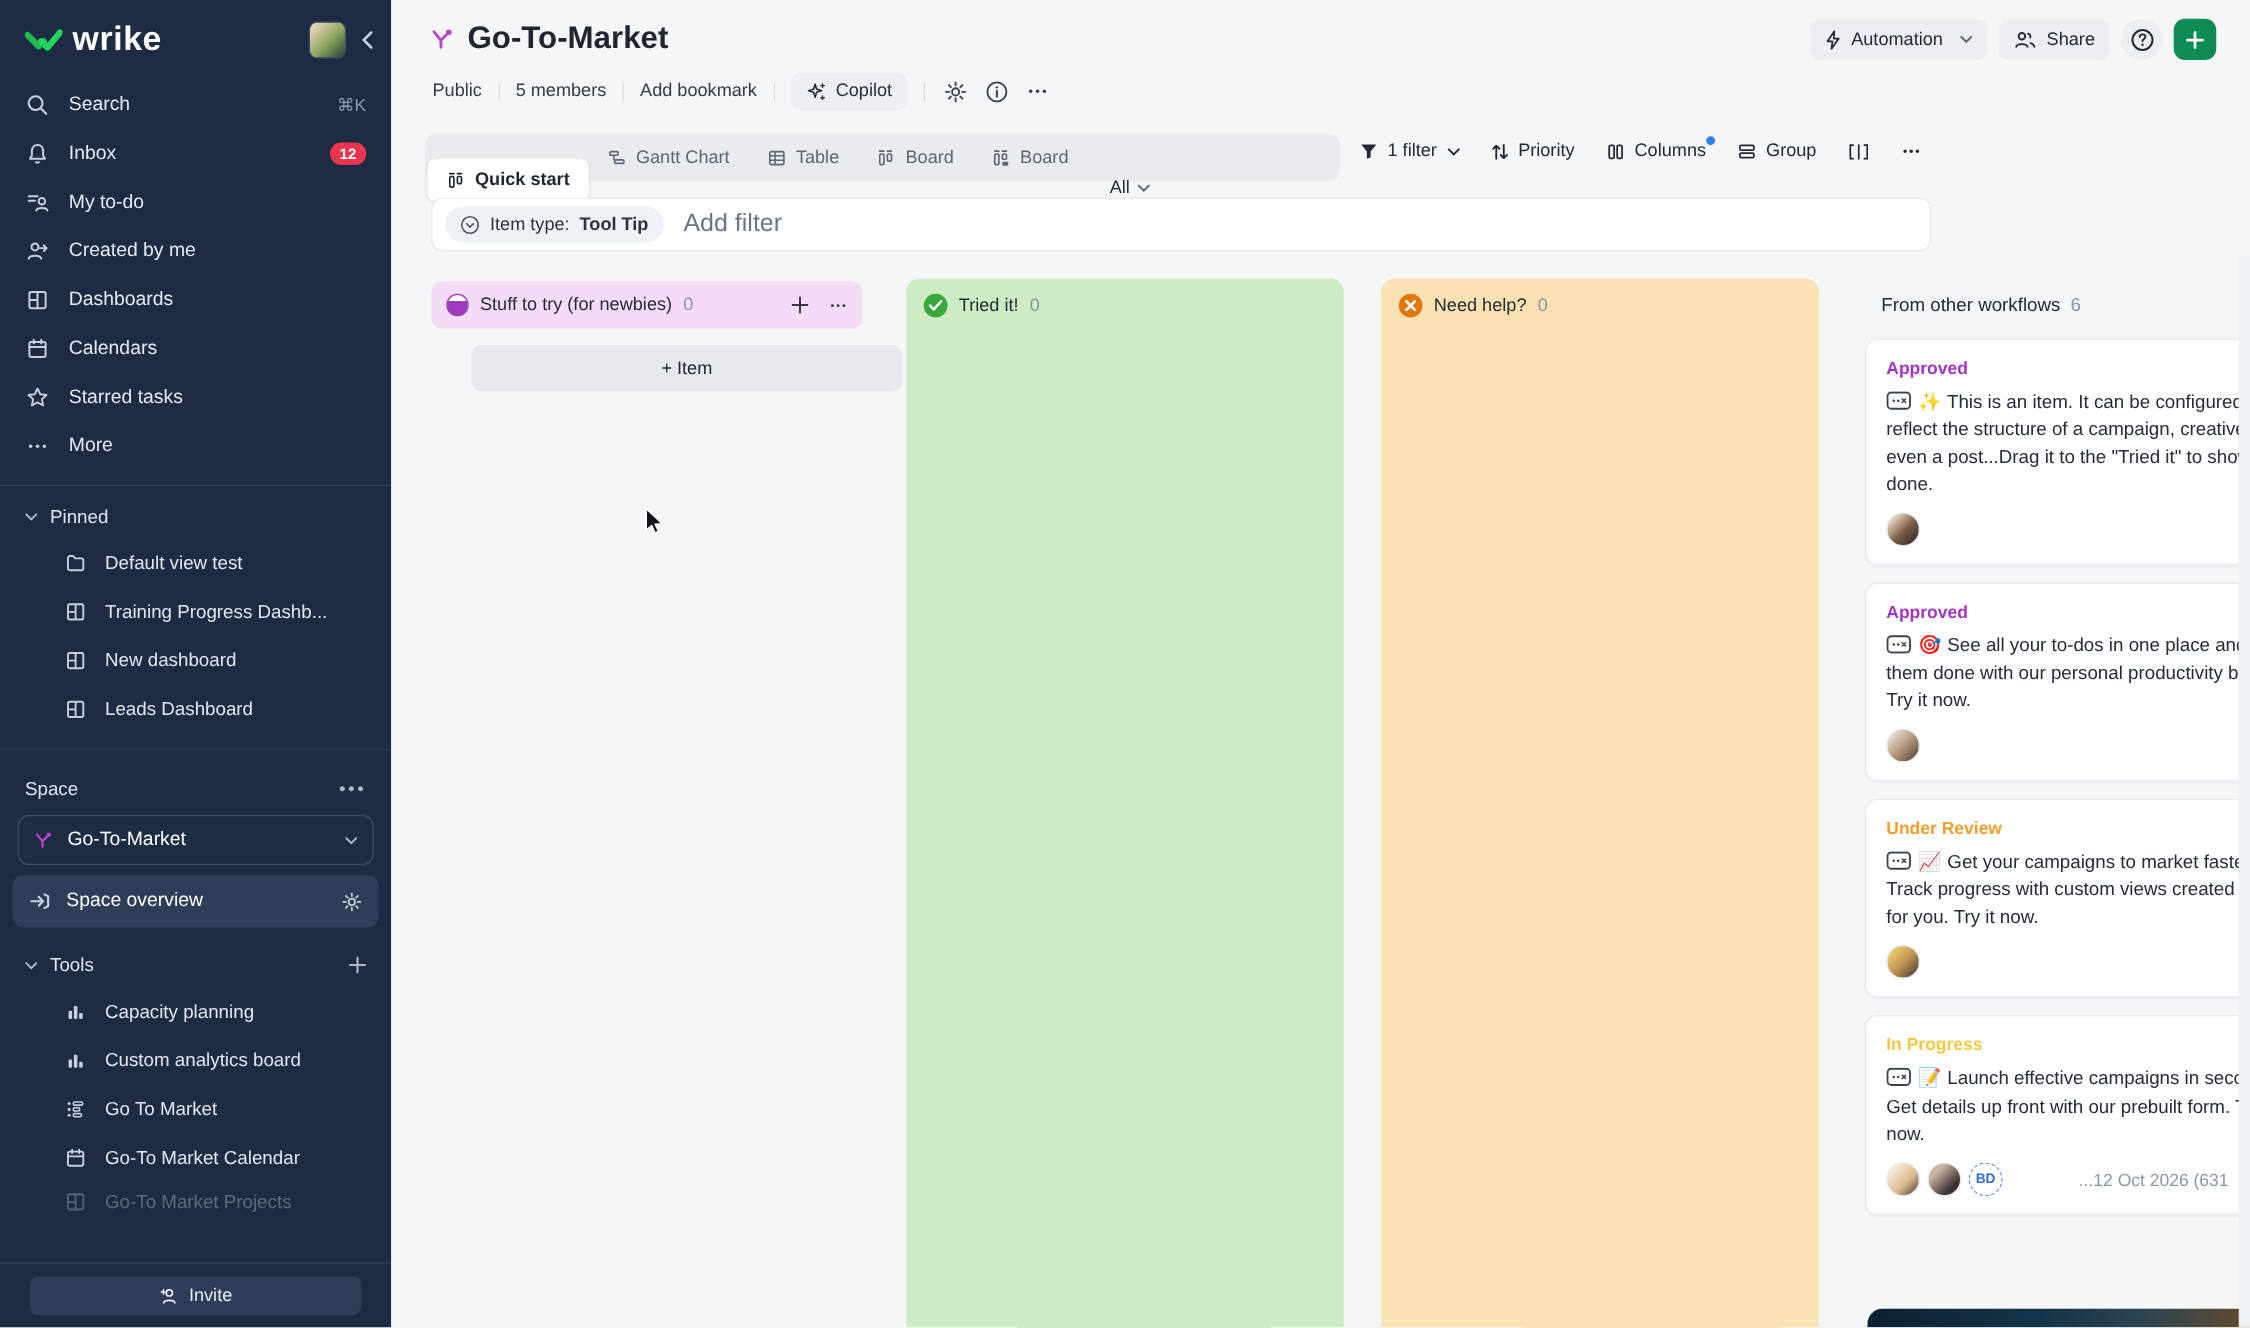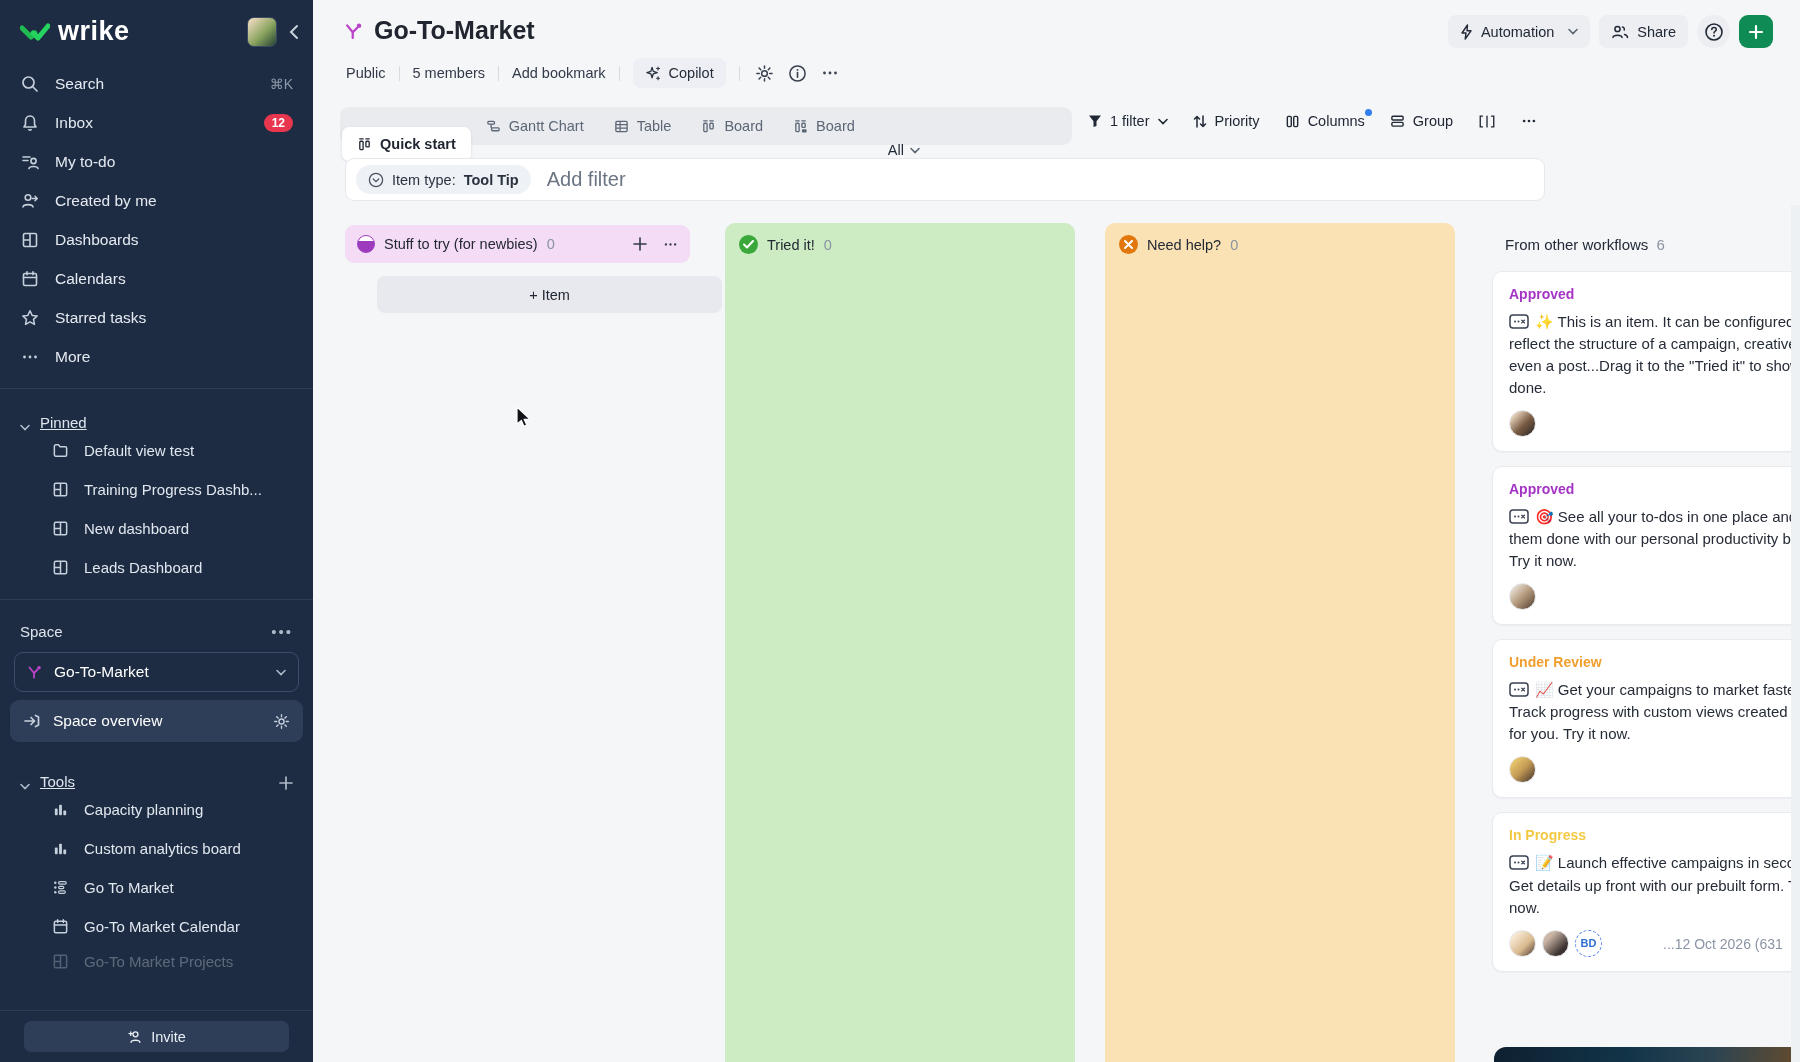--- a/index.html
+++ b/index.html
@@ -33,22 +33,22 @@
     padding:0 20px; font-size:15.5px; color:#e5eaf2; cursor:pointer;
   }
   .sb-item .ic { color:#c6cfdc; width:20px; display:flex; justify-content:center; }
   .sb-acc { margin-left:auto; color:#8d99ab; font-size:14px; }
   .badge {
     margin-left:auto; background:#e8364f; color:#fff; font-size:12px; font-weight:700;
     border-radius:10px; padding:2px 8px;
   }
   .sb-divider { border-top:1px solid #2e3c53; margin:12px 0 0 0; }
   .sb-sec-head {
-    height:36px; display:flex; align-items:flex-end; gap:10px;
-    padding:0 20px; font-size:15px; color:#dfe5ee; margin-top:6px;text-decoration:underline;
+    height:36px; display:flex; align-items:center; gap:10px;
+    padding:0 20px; font-size:15px; color:#dfe5ee; margin-top:6px;
   }
   .sb-sec-head .plus, .sb-sec-head .dots { margin-left:auto; color:#aeb8c7; }
   .sb-subitem {
     height:39px; display:flex; align-items:center; gap:14px;
     padding:0 20px 0 50px; font-size:15px; color:#e1e7ef; cursor:pointer;
   }
   .sb-subitem .ic { color:#c6cfdc; width:20px; display:flex; justify-content:center; }
   .space-label-row { height:30px; display:flex; align-items:center; padding:0 20px; margin-top:16px;
     font-size:15px; color:#dfe5ee; }
   .space-label-row .dots { margin-left:auto; color:#aeb8c7; letter-spacing:2px; }

